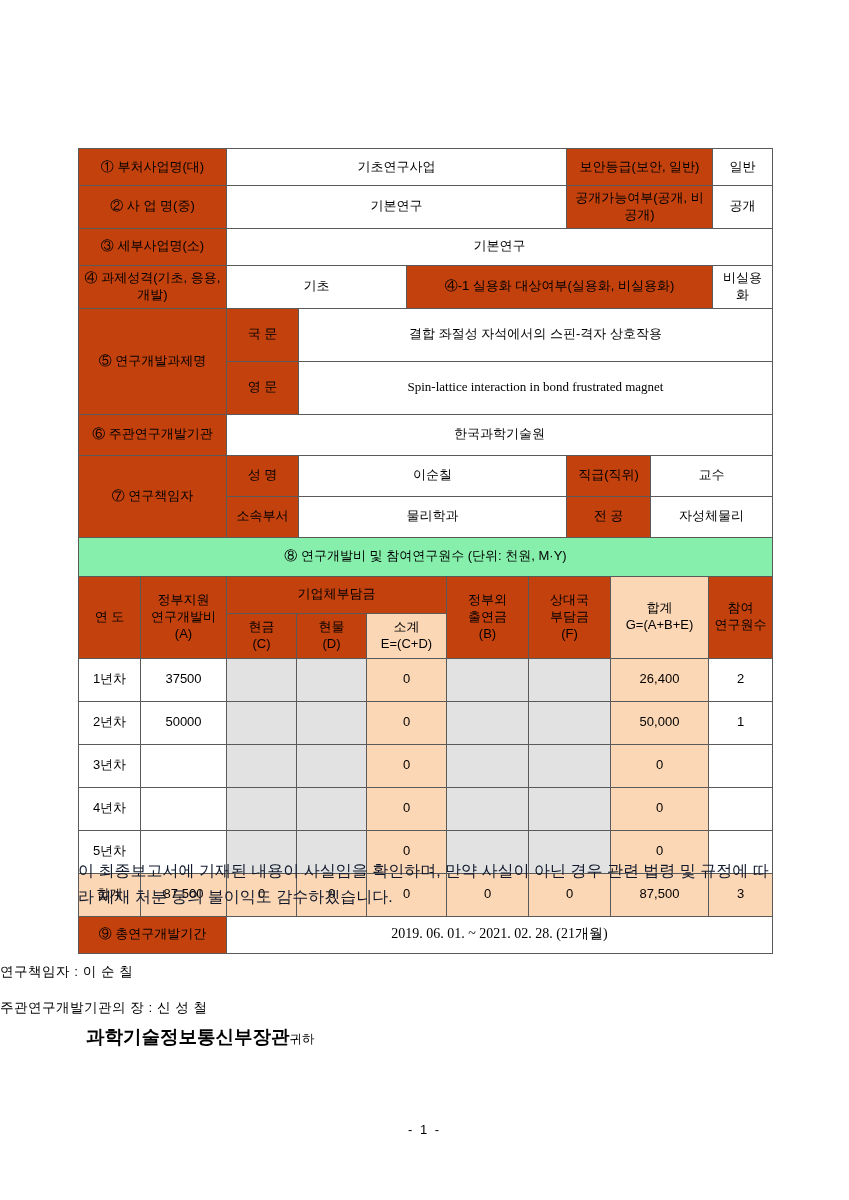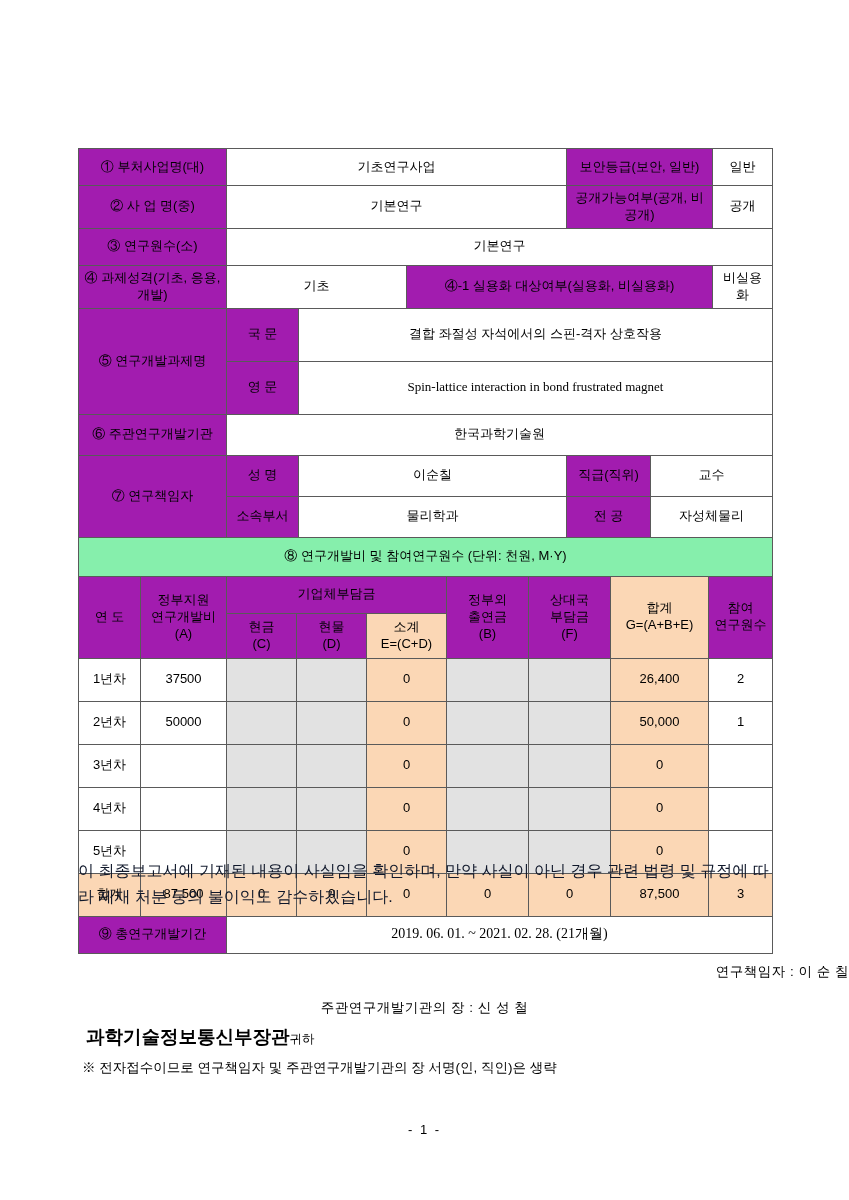--- a/index.html
+++ b/index.html
@@ -55,21 +55,21 @@
     border: 1px solid #5a5a5a;
     font-size: 13px;
     color: #000;
     padding: 4px 4px;
     text-align: center;
     vertical-align: middle;
     height: 28px;
     line-height: 1.3;
   }
   td.label {
-    background: #a21caf;
+    background: #c2410c;
   }
   td.gray {
     background: #e2e2e2;
   }
   td.orange {
     background: #fbd7b5;
   }
   td.peach {
     background: #fbd7b5;
   }
@@ -106,30 +106,29 @@
     top: 928px;
     text-align: center;
     font-size: 13.5px;
     letter-spacing: 1px;
   }
   .sign-pi {
     position: absolute;
     left: 0;
     right: 0;
     top: 963px;
-    text-align: right;
+    text-align: left;
     font-size: 13.5px;
     letter-spacing: 0.5px;
   }
   .sign-org {
     position: absolute;
     left: 0;
     right: 0;
     top: 999px;
-    text-align: center;
     font-size: 13.5px;
     letter-spacing: 0.5px;
   }
   .minister {
     position: absolute;
     left: 86px;
     top: 1024px;
     font-size: 18.5px;
     font-weight: bold;
     letter-spacing: 0px;
@@ -188,21 +187,21 @@
       </tr>
 
       <tr>
         <td class="label">② 사  업  명(중)</td>
         <td colspan="4">기본연구</td>
         <td colspan="2" class="label">공개가능여부(공개, 비공개)</td>
         <td>공개</td>
       </tr>
 
       <tr>
-        <td class="label">③ 연구원수(소)</td>
+        <td class="label">③ 세부사업명(소)</td>
         <td colspan="7">기본연구</td>
       </tr>
 
       <tr>
         <td class="label">④ 과제성격(기초, 응용, 개발)</td>
         <td colspan="2">기초</td>
         <td colspan="4" class="label small">④-1 실용화 대상여부(실용화, 비실용화)</td>
         <td>비실용화</td>
       </tr>
 
@@ -381,17 +380,16 @@
 
   <div class="statement">이 최종보고서에 기재된 내용이 사실임을 확인하며, 만약 사실이 아닌 경우 관련 법령 및 규정에 따라 제재 처분 등의 불이익도 감수하겠습니다.</div>
 
   <div class="sign-pi">연구책임자 :   이 순 칠</div>
   <div class="sign-org">주관연구개발기관의 장 :  신 성 철</div>
 
   <div class="minister">
     <span>과학기술정보통신부장관</span><span class="to">귀하</span>
   </div>
 
-  <div class="footnote">※  전자접수이므로 연구책임자 및 주관연구개발기관의 장 서명(인, 직인)은 생략</div>
 
   <div class="pagenum">- 1 -</div>
 
 </div>
 
 </body></html>

